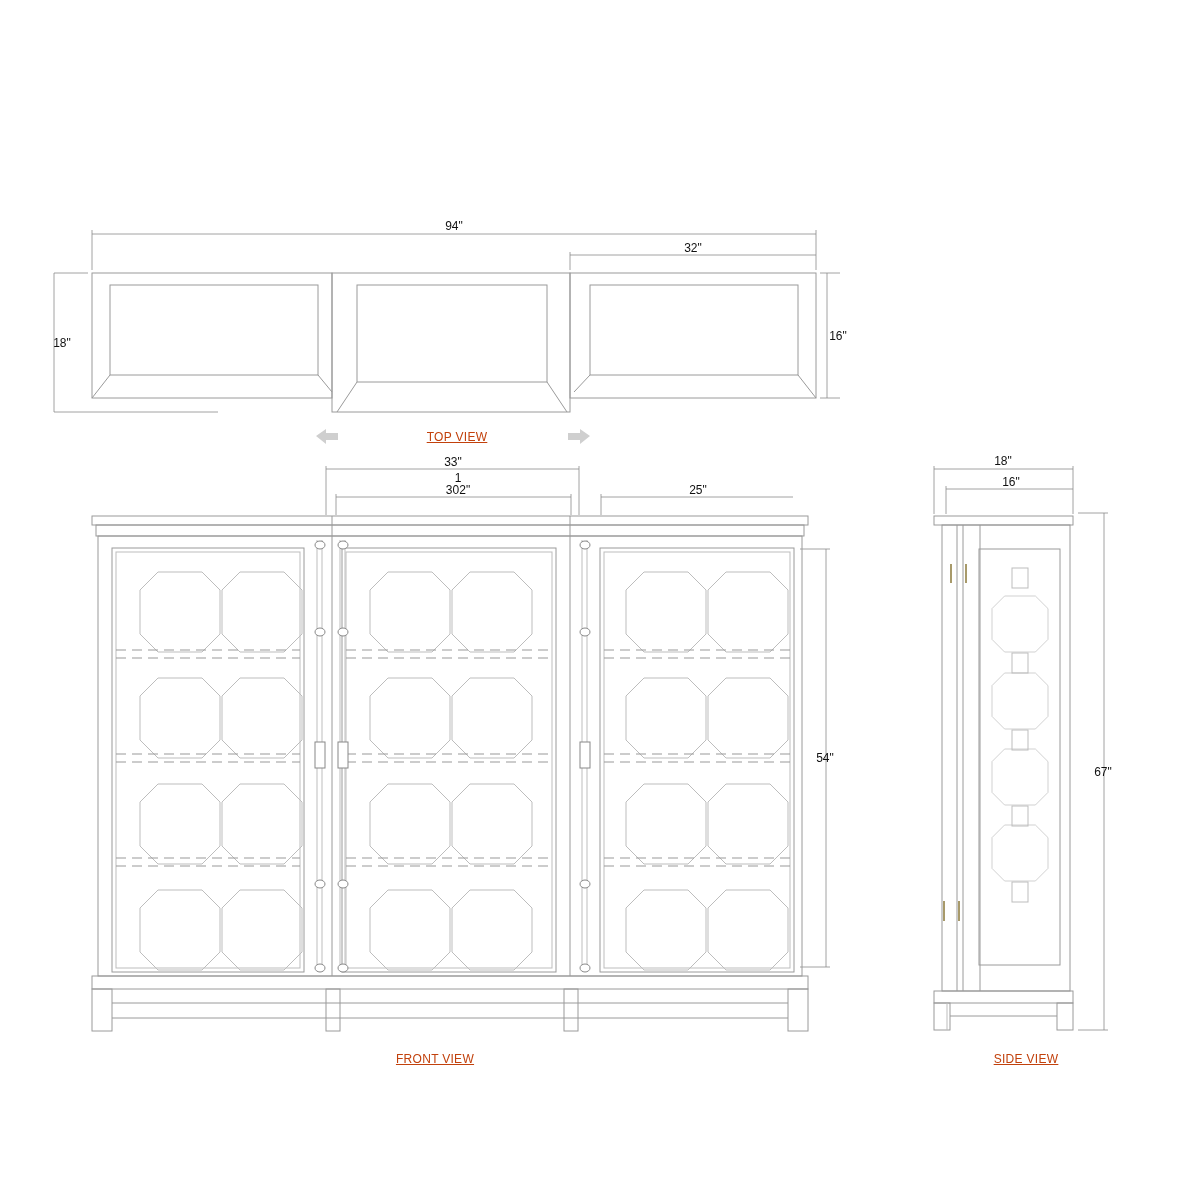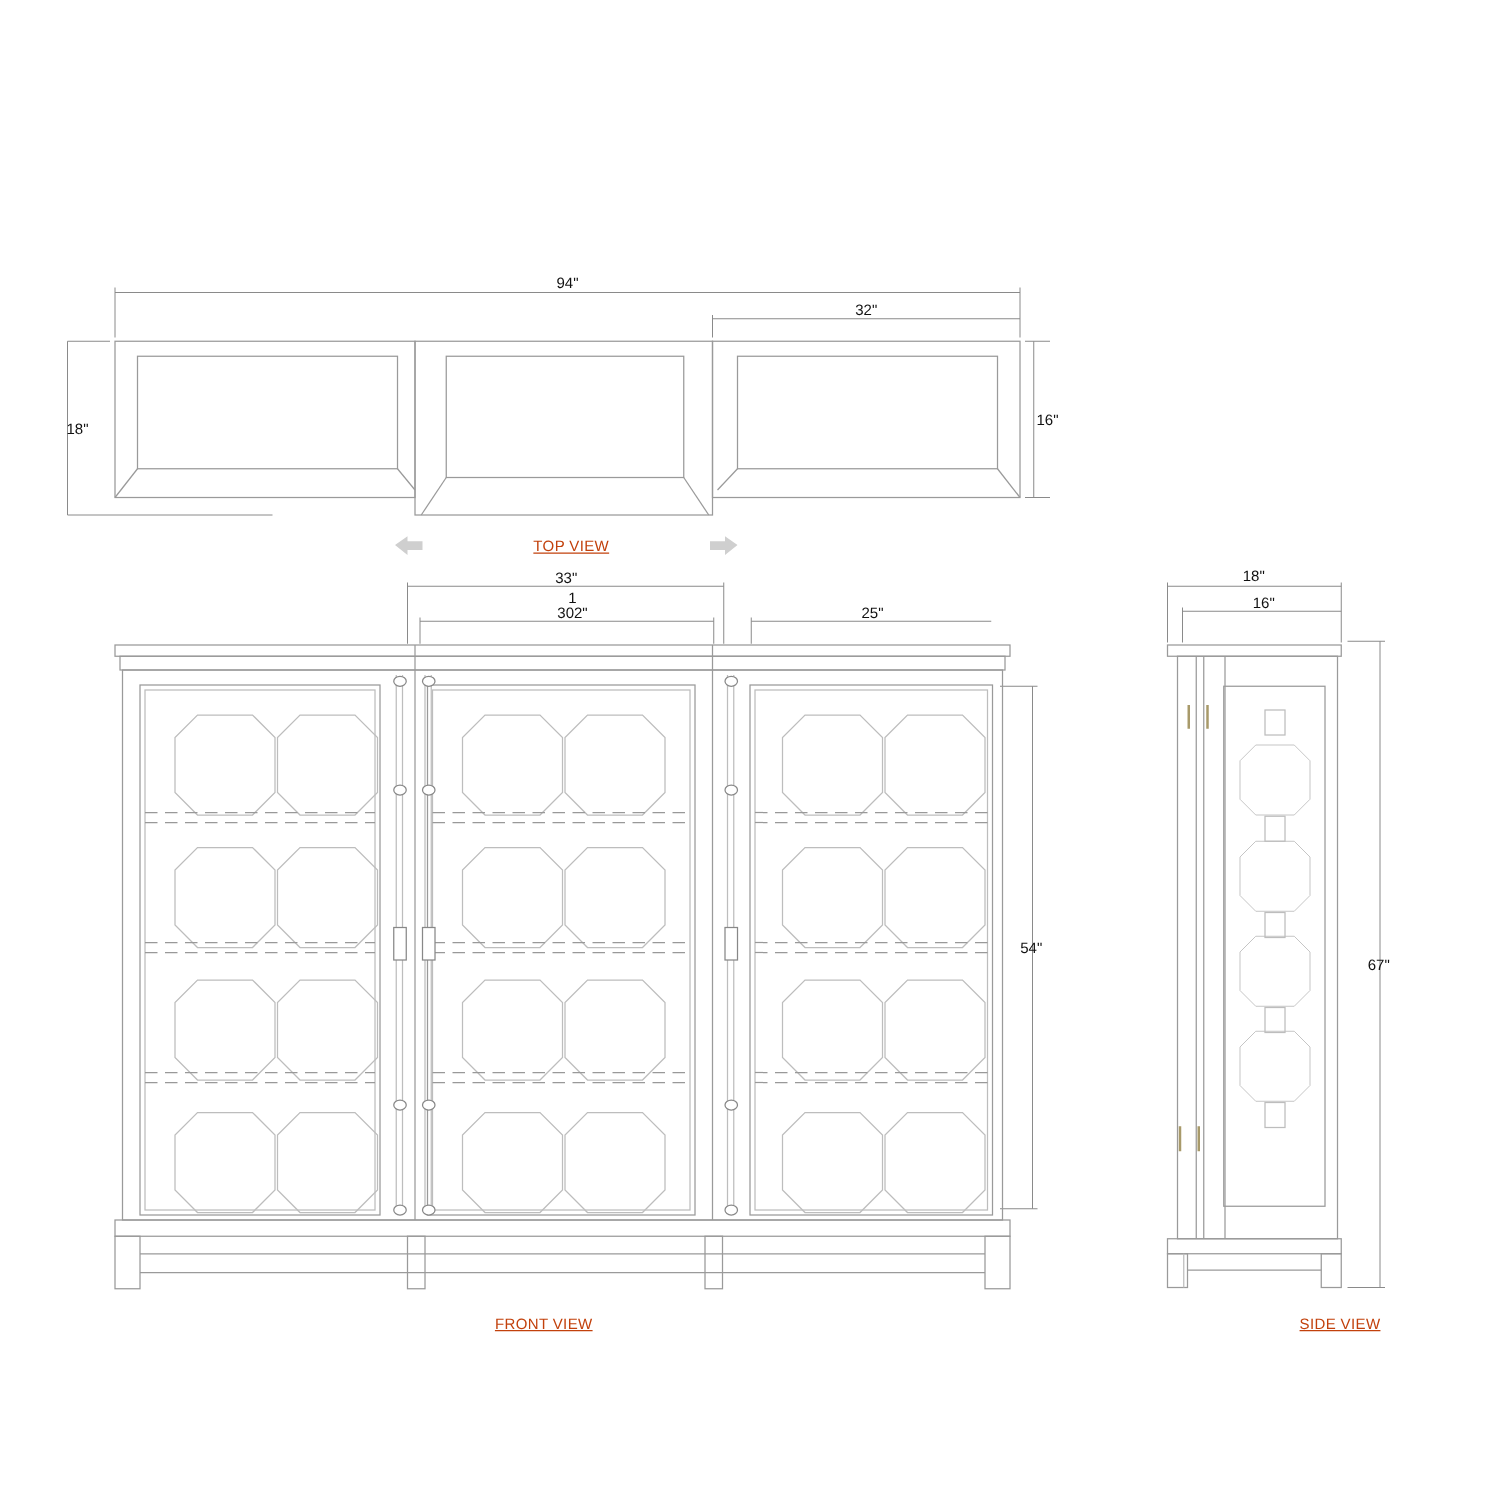--- a/index.html
+++ b/index.html
@@ -212,13 +212,13 @@
 <div class="title" style="left:457px;top:430px">TOP VIEW</div>
 <div class="lbl" style="left:453px;top:456px">33"</div>
 <div class="lbl" style="left:458px;top:472px">1</div>
 <div class="lbl" style="left:458px;top:484px">302"</div>
 <div class="lbl" style="left:698px;top:484px">25"</div>
 <div class="lbl" style="left:825px;top:752px">54"</div>
 <div class="title" style="left:435px;top:1052px">FRONT VIEW</div>
 <div class="lbl" style="left:1003px;top:455px">18"</div>
 <div class="lbl" style="left:1011px;top:476px">16"</div>
 <div class="lbl" style="left:1103px;top:766px">67"</div>
-<div class="title" style="left:1072px;top:1052px">SIDE VIEW</div>
+<div class="title" style="left:1026px;top:1052px">SIDE VIEW</div>
 
 </body></html>

